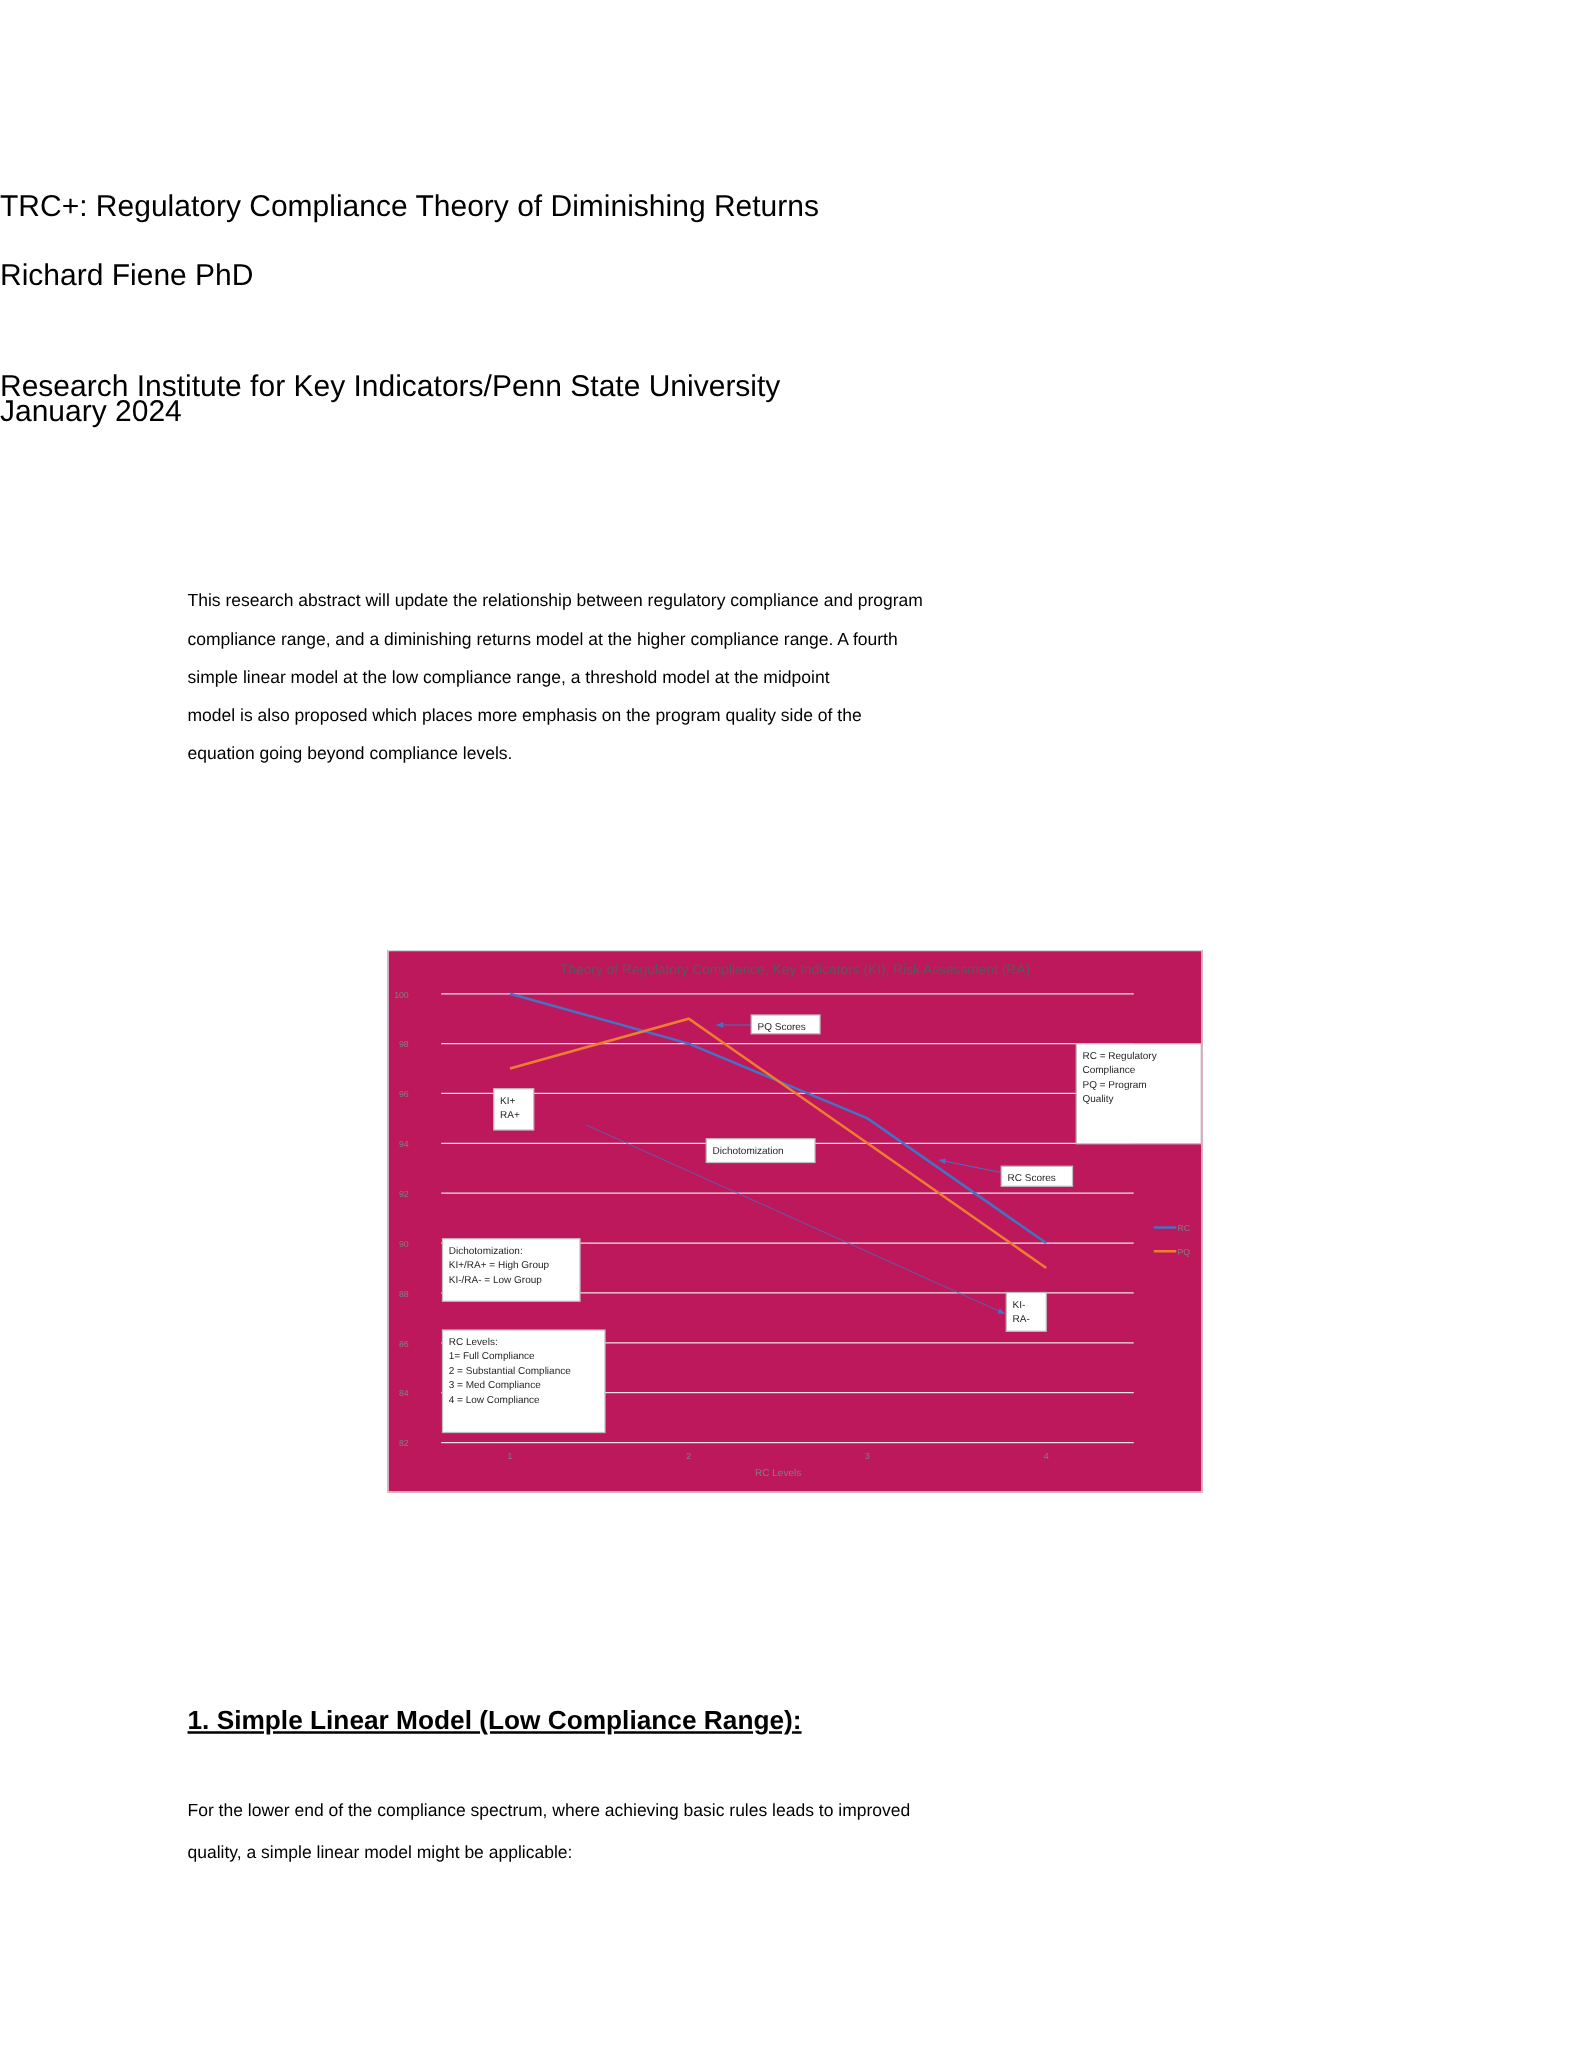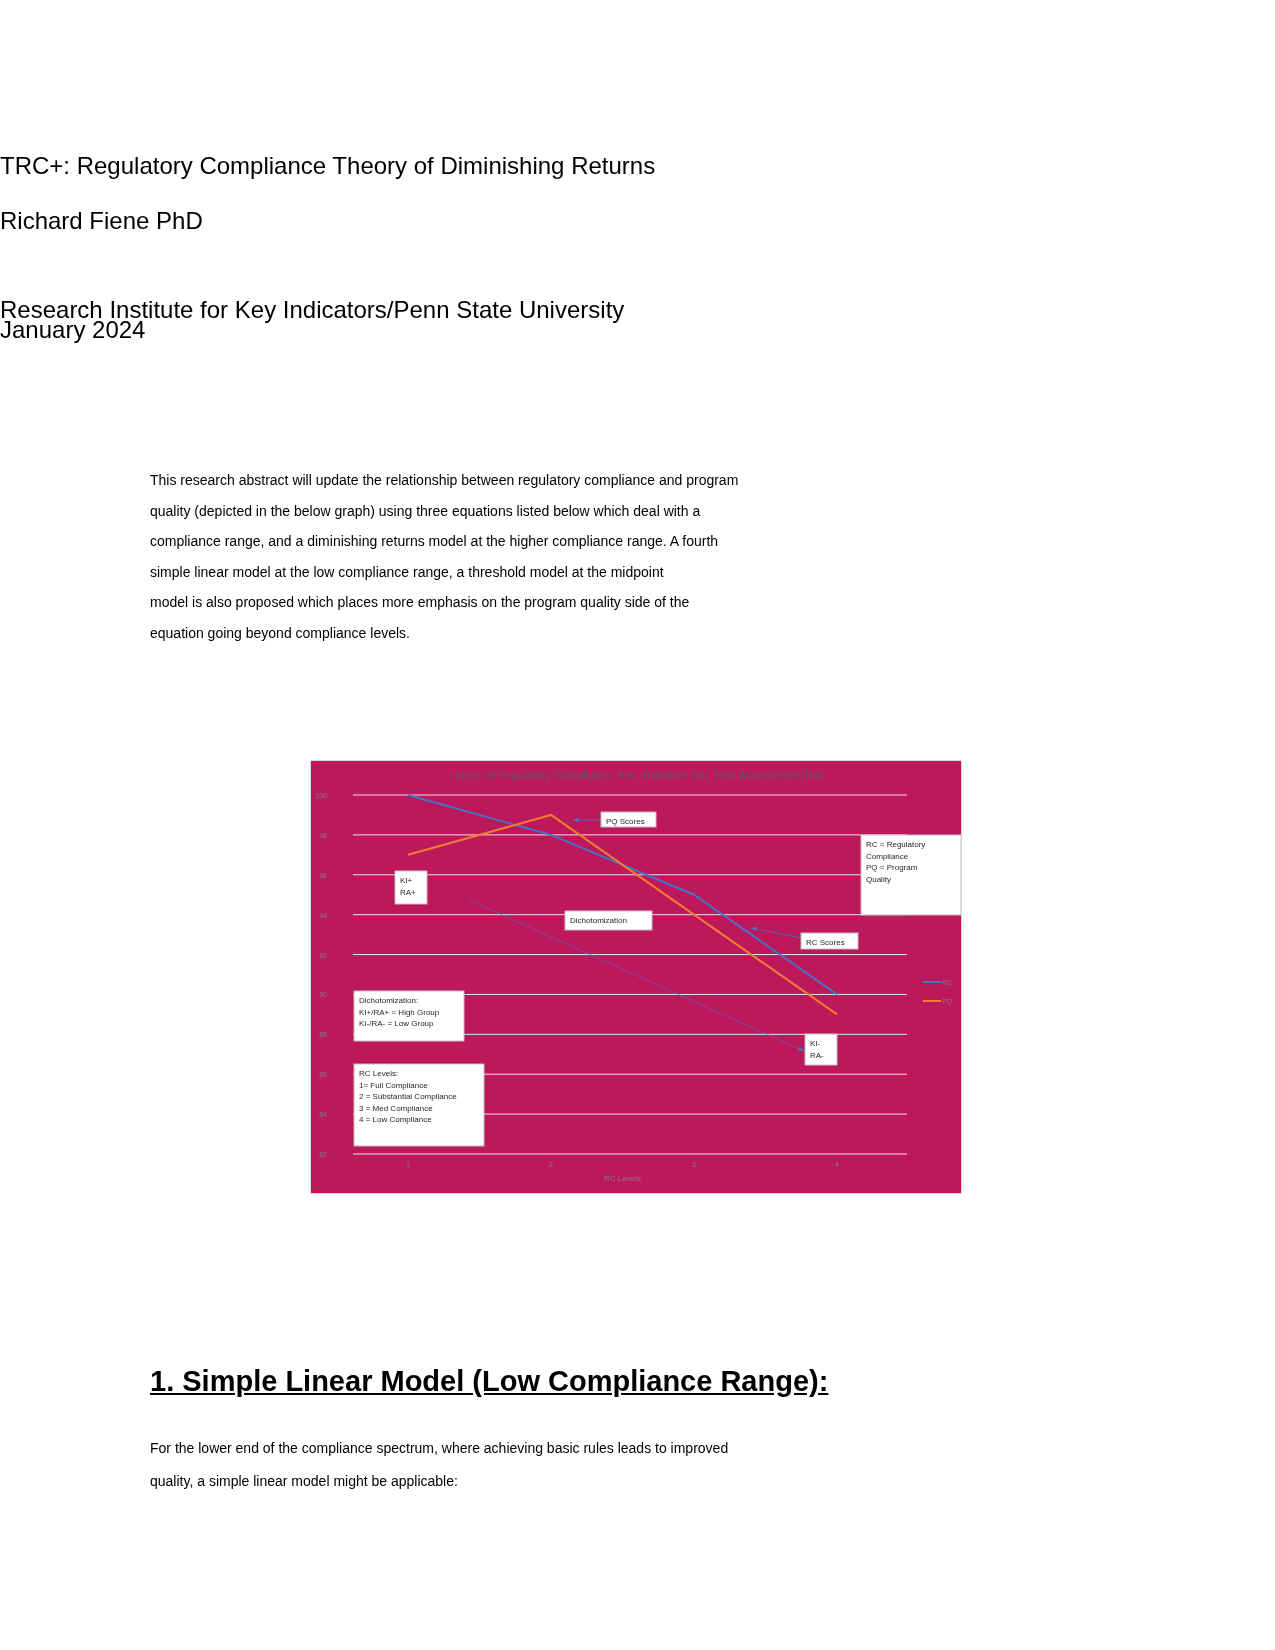--- a/index.html
+++ b/index.html
@@ -1,35 +1,34 @@
 <!DOCTYPE html>
 <html><head>
 <meta charset="utf-8">
 <style>
   html, body { margin:0; padding:0; background:#ffffff; }
   body { width:1275px; height:1650px; position:relative; font-family:"Liberation Sans", sans-serif; color:#000; overflow:hidden; }
   .title-line { position:absolute; left:0; width:1275px; text-align:left; font-size:24px; }
   .para { position:absolute; left:150px; width:990px; font-size:14px; line-height:30.5px; }
-  .heading { position:absolute; left:150px; font-size:29px; font-weight:bold; text-decoration:underline; }
+  .heading { position:absolute; left:150px; font-size:21px; font-weight:bold; text-decoration:underline; }
   .chart { position:absolute; left:310px; top:760px; width:650px; height:432px; border:1px solid #d9d9d9; background:#be185d; }
   .chart svg { position:absolute; left:0; top:0; }
 </style>
 </head>
 <body>
 
 <div>
   <div class="title-line" style="top:152px;">TRC+: Regulatory Compliance Theory of Diminishing Returns</div>
   <div class="title-line" style="top:207px;">Richard Fiene PhD</div>
   <div class="title-line" style="top:268px;margin-top:28px;">Research Institute for Key Indicators/Penn State University</div>
   <div class="title-line" style="top:316px;">January 2024</div>
 </div>
 
 <div class="para" style="top:465px;">
   <div>This research abstract will update the relationship between regulatory compliance and program</div>
-  <div>quality (depicted in the below graph) using three equations listed below which deal with a</div>
   <div>compliance range, and a diminishing returns model at the higher compliance range.  A fourth</div>
   <div>simple linear model at the low compliance range, a threshold model at the midpoint</div>
   <div>model is also proposed which places more emphasis on the program quality side of the</div>
   <div>equation going beyond compliance levels.</div>
 </div>
 
 <div class="chart">
   <svg id="chart-svg" width="650" height="432" xmlns="http://www.w3.org/2000/svg">
       <text x="325" y="18" text-anchor="middle" font-size="11" fill="#595959" font-family="Liberation Sans, sans-serif">Theory of Regulatory Compliance, Key Indicators (KI), Risk Assessment (RA)</text>
       <line x1="42" x2="596" y1="34" y2="34" stroke="#e4e4e4" stroke-width="1"></line>

